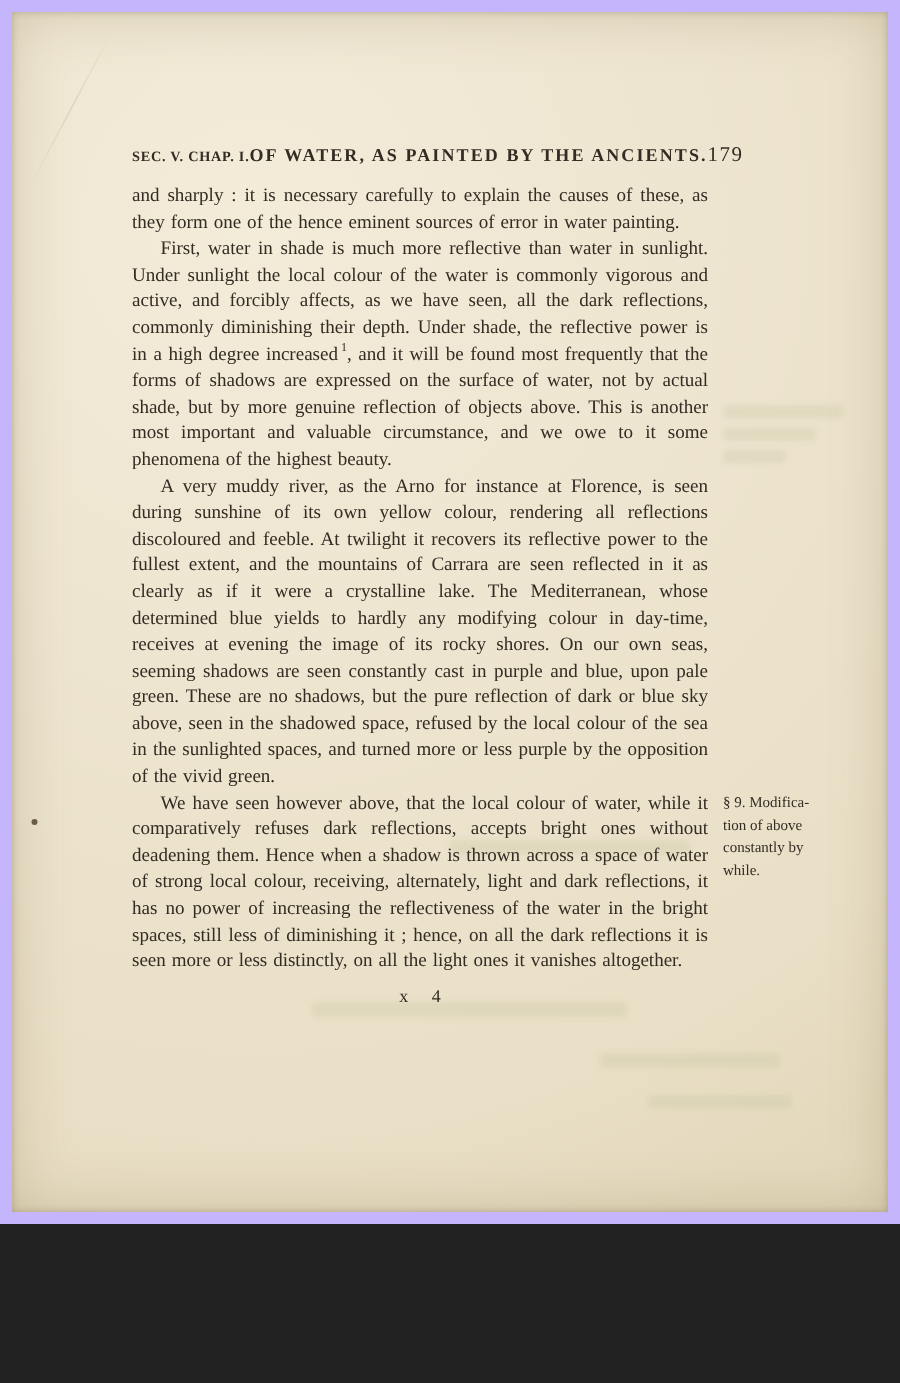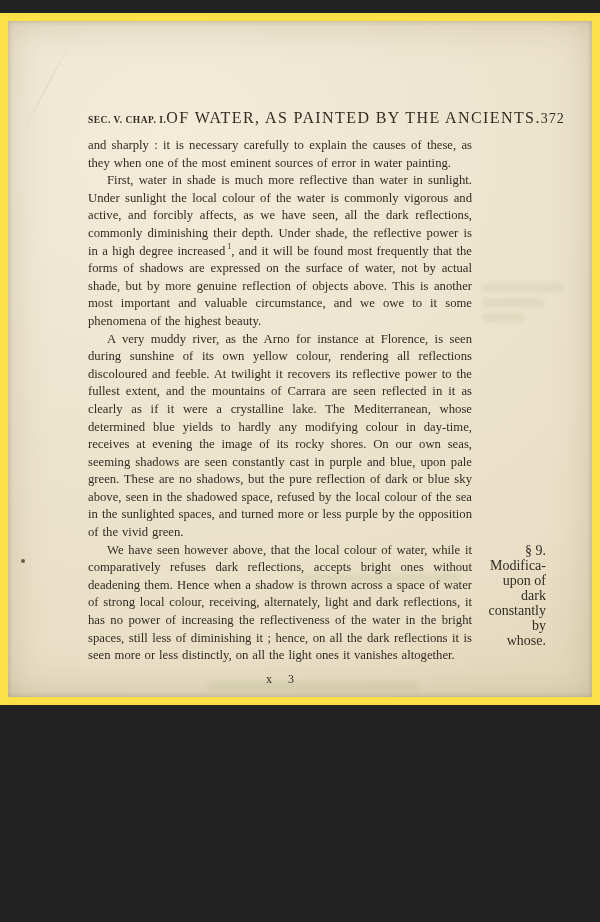--- a/index.html
+++ b/index.html
@@ -1,22 +1,21 @@
 <!DOCTYPE html>
 <html><head>
 <meta charset="utf-8">
 <style>
   html, body { margin: 0; padding: 0; background: #222; }
   .stage {
     position: relative;
-    width: 600px; height: 692px;
-    background: #fde047;
+    width: 600px; height: 816px;
+    background: #c4b5fd;
     overflow: hidden;
     font-family: "Liberation Serif", "DejaVu Serif", serif;
-    margin-top: 13px;
   }
   
   .paper {
     position: absolute;
     left: 8px; top: 8px; right: 8px; bottom: 8px;
     background:
       radial-gradient(ellipse 120% 90% at 28% 18%, #f3ecd9 0%, #eee5d0 42%, #e9dfc6 85%, #e4d9bd 100%);
     box-shadow:
       inset 0 0 38px rgba(125, 104, 64, 0.25),
       inset 0 0 5px rgba(80, 65, 40, 0.30);
@@ -51,41 +50,41 @@
 
   .textblock {
     position: absolute;
     left: 80px; top: 88px; width: 384px;
     color: #322c23;
   }
   .pagehead {
     display: flex; justify-content: space-between; align-items: baseline;
   }
   .sec   { font-size: 9.5px;  letter-spacing: 0.5px; font-weight: bold; white-space: nowrap; }
-  .rtitle{ font-size: 16px; letter-spacing: 1.4px; font-weight: normal; white-space: nowrap; }
+  .rtitle{ font-size: 12px; letter-spacing: 1.4px; font-weight: bold; white-space: nowrap; }
   .pnum  { font-size: 14px;   letter-spacing: 1px; }
 
   .bodytext {
     margin-top: 10px;
     font-size: 12.7px;
     line-height: 17.6px;
     text-align: justify;
     word-spacing: 0.8px;
   }
   .para { margin: 0; text-indent: 1.5em; }
   .para.noindent { text-indent: 0; }
   .fnref {
     font-size: 8px; vertical-align: super; line-height: 0; margin-left: 2px;
   }
   .para-wrap { position: relative; }
   .margin-note {
     position: absolute; left: 100%; top: 1px; margin-left: 10px;
     width: 64px;
-    font-size: 14px; line-height: 15px;
-    text-align: right; text-indent: 0; word-spacing: 0;
+    font-size: 10px; line-height: 15px;
+    text-align: left; text-indent: 0; word-spacing: 0;
   }
   .footnote {
     margin-top: 10px;
     font-size: 10.2px; line-height: 15px;
     text-align: justify; text-indent: 1.2em;
     word-spacing: 0.3px; letter-spacing: -0.1px;
   }
   .fnmark { font-size: 7px; vertical-align: super; line-height: 0; margin-right: 3px; }
   .signature {
     margin-top: 6px;
@@ -108,40 +107,40 @@
     <div class="smudge sm4"></div>
     <div class="smudge sm5"></div>
     <div class="smudge sm6"></div>
     <div class="smudge sm7"></div>
 
     <div class="textblock">
 
       <header class="pagehead">
         <span class="sec">SEC. V. CHAP. I.</span>
         <span class="rtitle">OF WATER, AS PAINTED BY THE ANCIENTS.</span>
-        <span class="pnum">372</span>
+        <span class="pnum">179</span>
       </header>
 
       <section class="bodytext">
 
-        <p class="para noindent">and sharply : it is necessary carefully to explain the causes of these, as they when one of the most eminent sources of error in water painting.</p>
+        <p class="para noindent">and sharply : it is necessary carefully to explain the causes of these, as they form one of the hence eminent sources of error in water painting.</p>
 
         <p class="para"><span>First, water in shade is much more reflective than water in sunlight.  Under sunlight the local colour of the water is commonly vigorous and active, and forcibly affects, as we have seen, all the dark reflections, commonly diminishing their depth.  Under shade, the reflective power is in a high degree increased</span><sup class="fnref">1</sup><span>, and it will be found most frequently that the forms of shadows are expressed on the surface of water, not by actual shade, but by more genuine reflection of objects above.  This is another most important and valuable circumstance, and we owe to it some phenomena of the highest beauty.</span></p>
 
         <p class="para">A very muddy river, as the Arno for instance at Florence, is seen during sunshine of its own yellow colour, rendering all reflections discoloured and feeble.  At twilight it recovers its reflective power to the fullest extent, and the mountains of Carrara are seen reflected in it as clearly as if it were a crystalline lake. The Mediterranean, whose determined blue yields to hardly any modifying colour in day-time, receives at evening the image of its rocky shores.  On our own seas, seeming shadows are seen constantly cast in purple and blue, upon pale green.  These are no shadows, but the pure reflection of dark or blue sky above, seen in the shadowed space, refused by the local colour of the sea in the sunlighted spaces, and turned more or less purple by the opposition of the vivid green.</p>
 
         <div class="para-wrap">
           <p class="para">We have seen however above, that the local colour of water, while it comparatively refuses dark reflections, accepts bright ones without deadening them.  Hence when a shadow is thrown across a space of water of strong local colour, receiving, alternately, light and dark reflections, it has no power of increasing the reflectiveness of the water in the bright spaces, still less of diminishing it ; hence, on all the dark reflections it is seen more or less distinctly, on all the light ones it vanishes altogether.</p>
           <aside class="margin-note">
             <div>§ 9. Modifica-</div>
-            <div>upon of dark</div>
+            <div>tion of above</div>
             <div>constantly by</div>
-            <div>whose.</div>
+            <div>while.</div>
           </aside>
         </div>
 
 
-        <div class="signature">x 3</div>
+        <div class="signature">x 4</div>
 
       </section>
     </div>
   </div>
 </div>
 
 </body></html>

